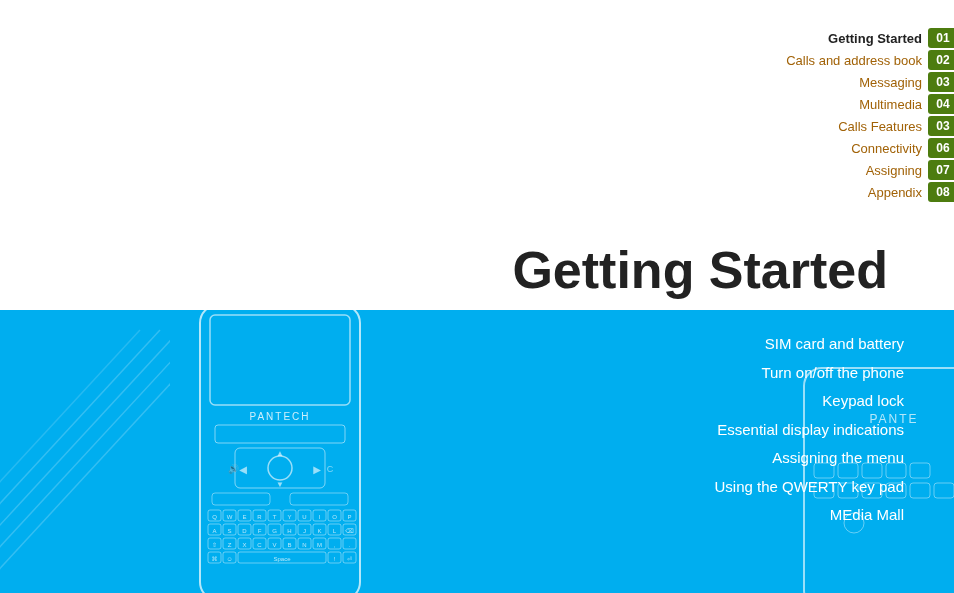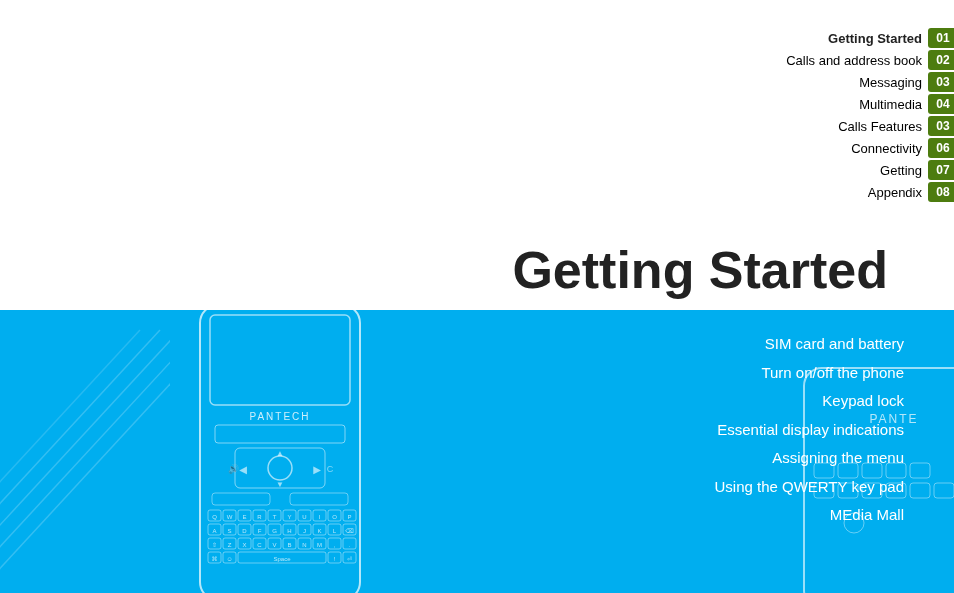--- a/index.html
+++ b/index.html
@@ -36,21 +36,21 @@
 
     .nav-item {
       display: flex;
       align-items: center;
       justify-content: flex-end;
       margin-bottom: 2px;
     }
 
     .nav-label {
       font-size: 13px;
-      color: #000000;
+      color: #a16207;
       margin-right: 6px;
       font-weight: 400;
     }
 
     .nav-item.active .nav-label {
       color: #222;
       font-weight: 700;
     }
 
     .nav-badge {
@@ -168,21 +168,21 @@
     </li>
       <li class="nav-item">
       <span class="nav-label">Calls Features</span>
       <span class="nav-badge">03</span>
     </li>
       <li class="nav-item">
       <span class="nav-label">Connectivity</span>
       <span class="nav-badge">06</span>
     </li>
       <li class="nav-item">
-      <span class="nav-label">Getting</span>
+      <span class="nav-label">Assigning</span>
       <span class="nav-badge">07</span>
     </li>
       <li class="nav-item">
       <span class="nav-label">Appendix</span>
       <span class="nav-badge">08</span>
     </li>
     </ul>
 
   <div class="page-title">Getting Started</div>
 

